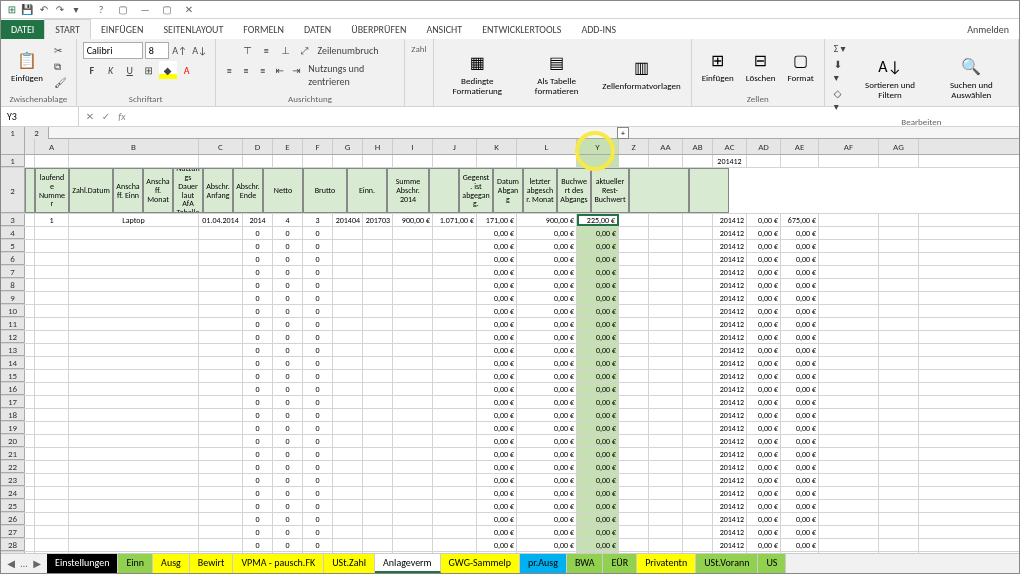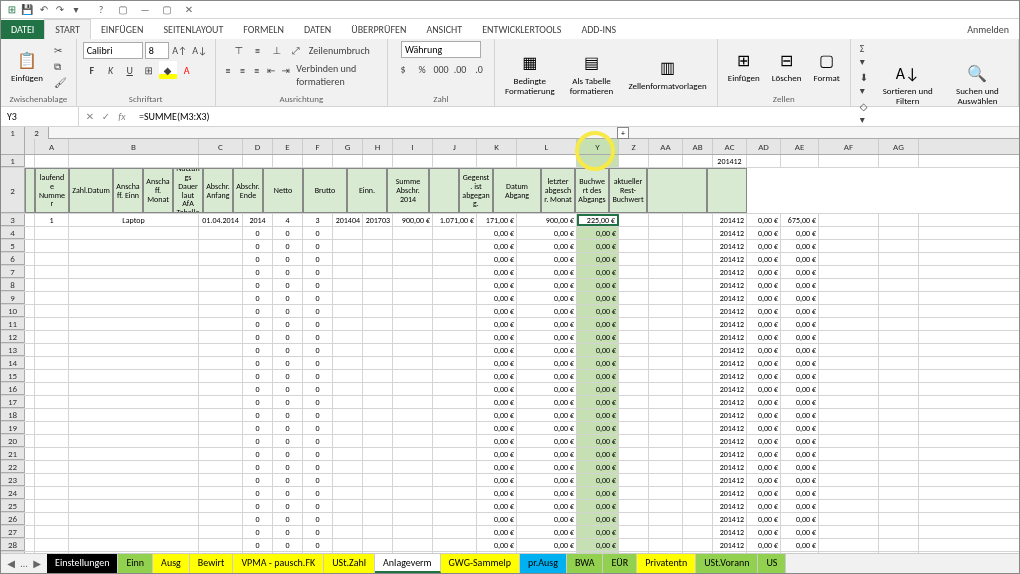--- a/index.html
+++ b/index.html
@@ -148,37 +148,27 @@
             <span>Zeilenumbruch</span>
           </div>
       </div>
       <div class="btnrow">
         <span class="tbtn">≡</span>
         <span class="tbtn">≡</span>
         <span class="tbtn">≡</span>
         <span class="tbtn">⇤</span>
         <span class="tbtn">⇥</span>
         <div class="smallbtn">
-            <span>Verbinden und formatieren</span>
+            <span>Nutzungs und zentrieren</span>
           </div>
       </div>
     </div>
     <div class="label">Ausrichtung</div>
   </div>
   <div class="rgroup">
-    <div class="body" style="flex-direction:column;gap:2px">
-      <div class="fontsel" style="width:80px">Währung</div>
-      <div class="btnrow">
-        <span class="tbtn">$</span>
-        <span class="tbtn">%</span>
-        <span class="tbtn">000</span>
-        <span class="tbtn">.00</span>
-        <span class="tbtn">.0</span>
-      </div>
-    </div>
     <div class="label">Zahl</div>
   </div>
   <div class="rgroup">
     <div class="body">
       <div class="bigbtn">
           <div class="icn">▦</div>
           <div class="lbl">Bedingte Formatierung</div>
         </div>
       <div class="bigbtn">
           <div class="icn">▤</div>
@@ -227,21 +217,20 @@
   </div>
 </div>
 
 <div class="formula-bar">
   <div class="namebox">Y3</div>
   <div class="fx-icons">
     <span>✕</span>
     <span>✓</span>
     <span style="font-style:italic">fx</span>
   </div>
-  <div class="fx-input">=SUMME(M3:X3)</div>
 </div>
 
 <div class="sheet-area">
   <div class="highlight-circle" style="top:4px;left:574px"></div>
   <div class="col-headers outline">
     <div class="rowhead" style="height:12px">1</div>
     <div class="rowhead" style="height:12px">2</div>
     <div style="flex:1;position:relative">
       <div class="expand-btn" style="left:568px;top:0">+</div>
     </div>
@@ -306,21 +295,21 @@
         <div class="cell c" style="width: 30px;">Anschaff. Monat</div>
         <div class="cell c" style="width: 30px;">Nutzungs Dauer laut AfA Tabelle</div>
         <div class="cell c" style="width: 30px;">Abschr. Anfang</div>
         <div class="cell c" style="width: 30px;">Abschr. Ende</div>
         <div class="cell c" style="width: 40px;">Netto</div>
         <div class="cell c" style="width: 44px;">Brutto</div>
         <div class="cell c" style="width: 40px;">Einn.</div>
         <div class="cell c" style="width: 42px;">Summe Abschr. 2014</div>
         <div class="cell c" style="width: 30px;"></div>
         <div class="cell c" style="width: 34px;">Gegenst. ist abgegang.</div>
-        <div class="cell c" style="width: 48px;">Datum Abgang</div>
+        <div class="cell c" style="width: 30px;">Datum Abgang</div>
         <div class="cell c" style="width: 34px;">letzter abgeschr. Monat</div>
         <div class="cell c" style="width: 34px;">Buchwert des Abgangs</div>
         <div class="cell c" style="width: 38px;">aktueller Rest-Buchwert</div>
         <div class="cell c" style="width: 60px;"></div>
         <div class="cell c" style="width: 40px;"></div>
       </div>
       <div class="datarow">
         <div class="rowhead">3</div>
         <div class="cell" style="width: 10px;"></div>
         <div class="cell c" style="width: 34px;">1</div>

